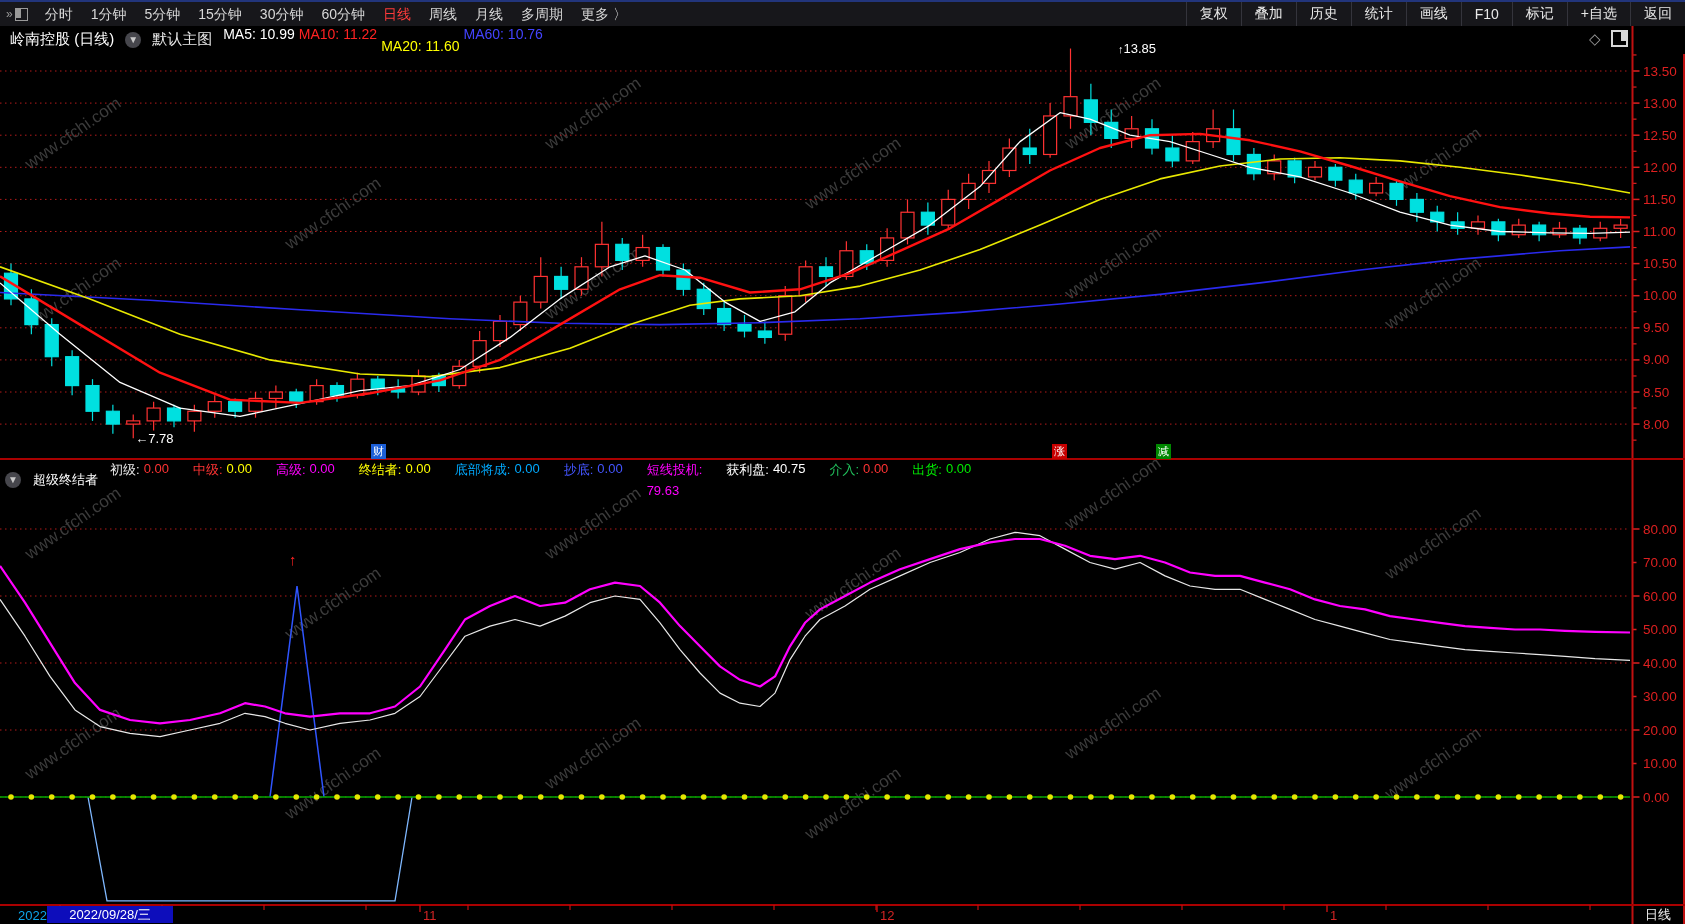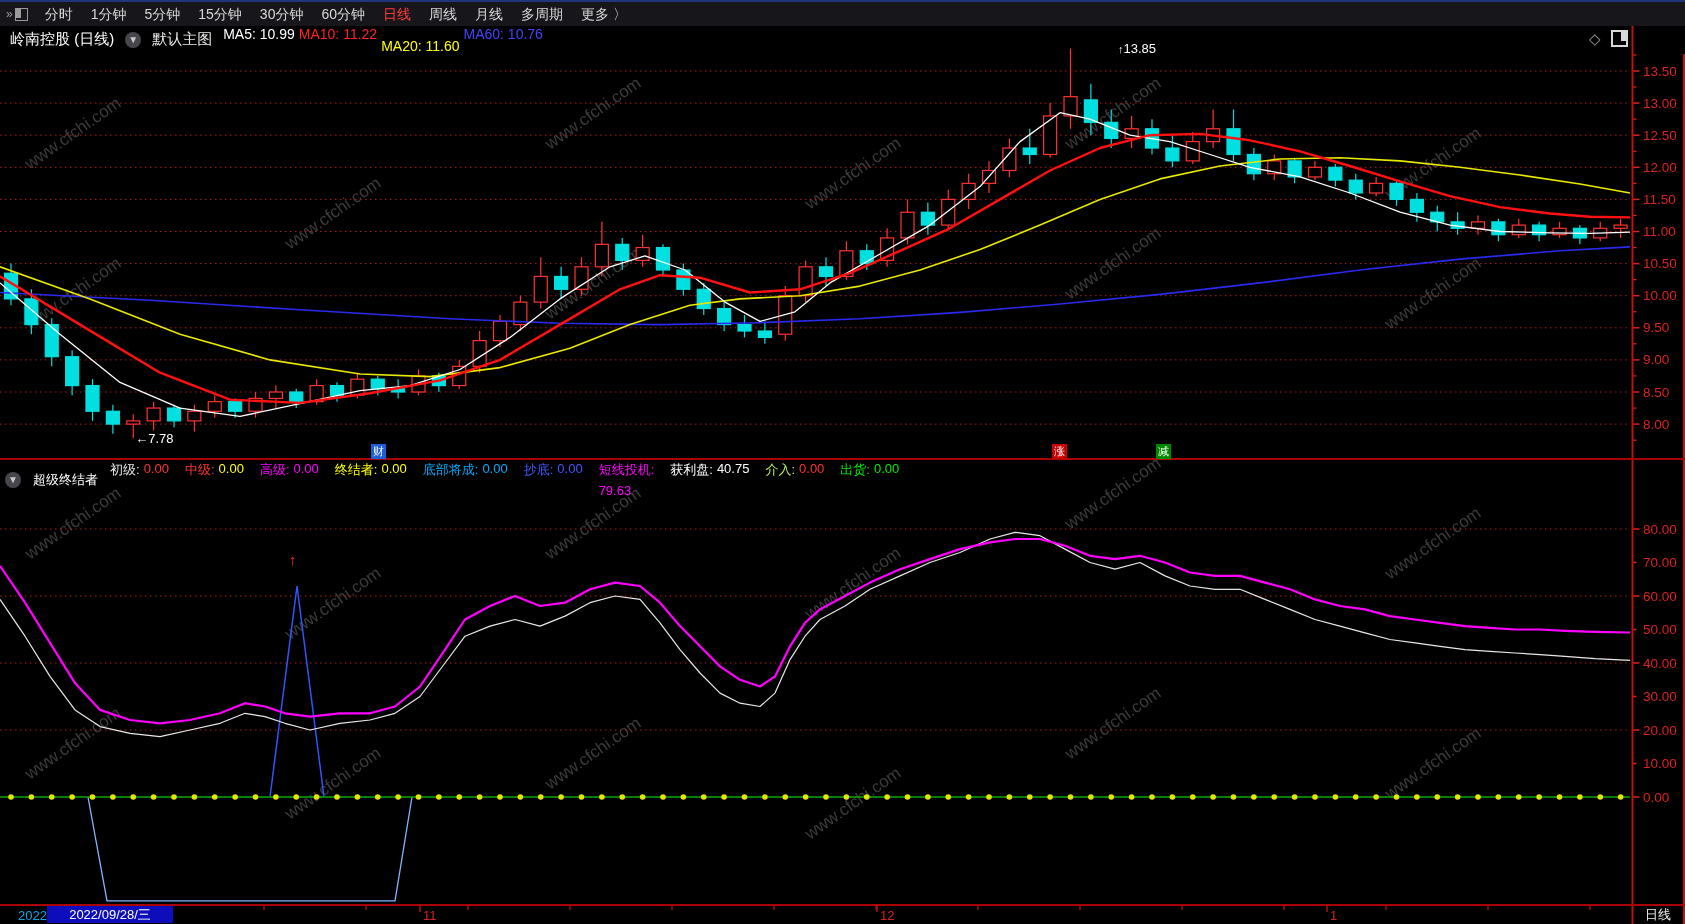--- a/index.html
+++ b/index.html
@@ -67,20 +67,31 @@
           <span class="period">15分钟</span>
           <span class="period">30分钟</span>
           <span class="period">60分钟</span>
           <span class="period active">日线</span>
           <span class="period">周线</span>
           <span class="period">月线</span>
           <span class="period">多周期</span>
           <span class="period">更多 〉</span>
         </div>
     </div>
+    <div class="actions" id="actions">
+        <span class="action">复权</span>
+        <span class="action">叠加</span>
+        <span class="action">历史</span>
+        <span class="action">统计</span>
+        <span class="action">画线</span>
+        <span class="action">F10</span>
+        <span class="action">标记</span>
+        <span class="action">+自选</span>
+        <span class="action">返回</span>
+      </div>
   </div>
 
   <svg id="chart" width="1685" height="924">
       <text x="30" y="170" fill="#3c3c3c" font-size="17" transform="rotate(-35 30 170)">www.cfchi.com</text>
       <text x="30" y="330" fill="#3c3c3c" font-size="17" transform="rotate(-35 30 330)">www.cfchi.com</text>
       <text x="290" y="250" fill="#3c3c3c" font-size="17" transform="rotate(-35 290 250)">www.cfchi.com</text>
       <text x="550" y="150" fill="#3c3c3c" font-size="17" transform="rotate(-35 550 150)">www.cfchi.com</text>
       <text x="550" y="320" fill="#3c3c3c" font-size="17" transform="rotate(-35 550 320)">www.cfchi.com</text>
       <text x="810" y="210" fill="#3c3c3c" font-size="17" transform="rotate(-35 810 210)">www.cfchi.com</text>
       <text x="1070" y="150" fill="#3c3c3c" font-size="17" transform="rotate(-35 1070 150)">www.cfchi.com</text>
@@ -458,21 +469,21 @@
   </div>
 
   <div class="info-icons">
     <span class="diamond">◇</span>
     <span class="halfsq"></span>
   </div>
 
   <div id="ind-header">
     <span class="circle-icon">▼</span>
     <span style="color:#ffffff;">超级终结者</span>
-    <span id="ind-fields" style="display:flex;gap:16px;">
+    <span id="ind-fields" style="display:flex;gap:24px;">
         <span class="fld">
           <span style="color: rgb(232, 232, 232);">初级:</span>
           <span style="color: rgb(255, 51, 51);">0.00</span>
         </span>
         <span class="fld">
           <span style="color: rgb(255, 51, 51);">中级:</span>
           <span style="color: rgb(255, 255, 0);">0.00</span>
         </span>
         <span class="fld">
           <span style="color: rgb(255, 0, 255);">高级:</span>
@@ -492,21 +503,21 @@
         </span>
         <span class="fld u">
           <span style="color: rgb(255, 0, 255);">短线投机:</span>
           <span style="color: rgb(255, 0, 255);">79.63</span>
         </span>
         <span class="fld">
           <span style="color: rgb(255, 255, 255);">获利盘:</span>
           <span style="color: rgb(255, 255, 255);">40.75</span>
         </span>
         <span class="fld">
-          <span style="color: #bef264;">介入:</span>
+          <span style="color: #22c55e;">介入:</span>
           <span style="color: rgb(255, 51, 51);">0.00</span>
         </span>
         <span class="fld">
           <span style="color: rgb(0, 238, 0);">出货:</span>
           <span style="color: rgb(0, 238, 0);">0.00</span>
         </span>
       </span>
   </div>
 
   <div id="overlays">

